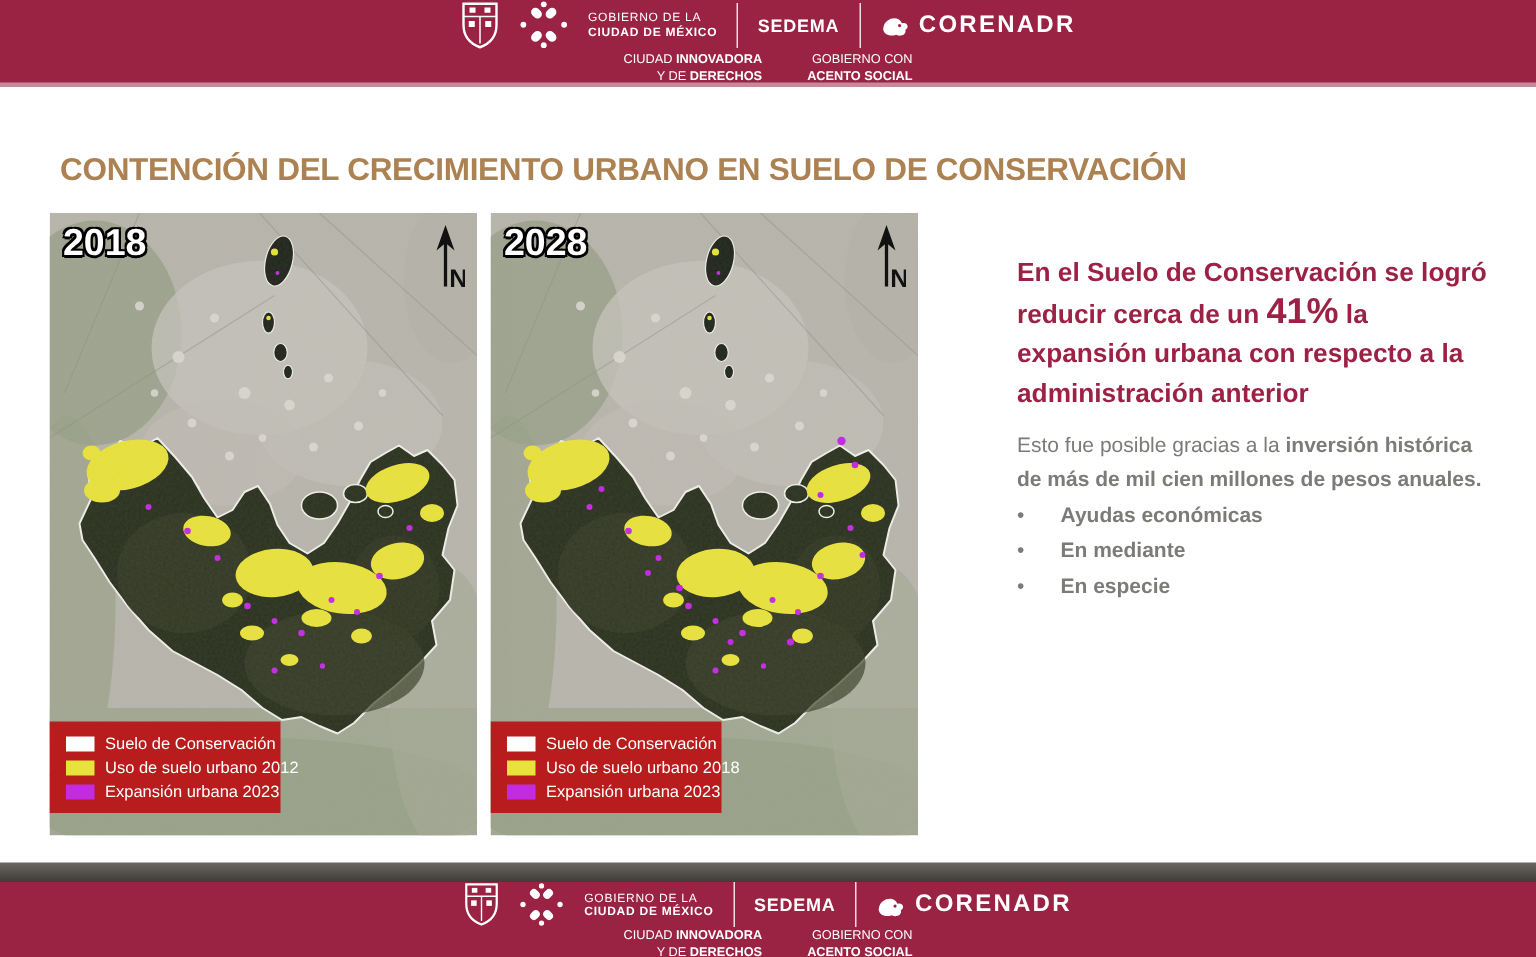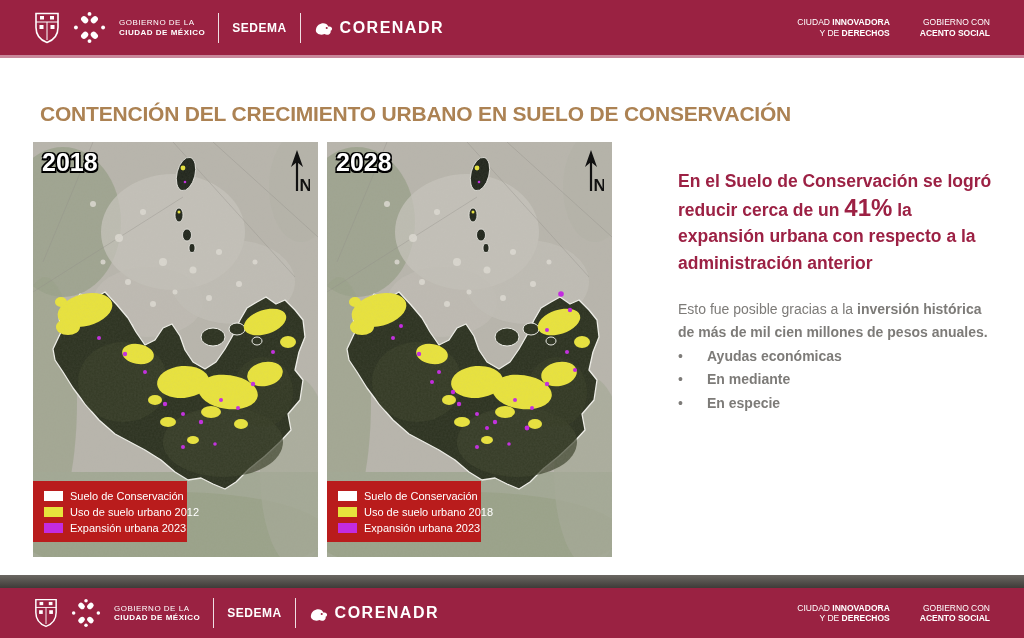--- a/index.html
+++ b/index.html
@@ -1,19 +1,19 @@
 <!DOCTYPE html>
 <html><head>
 <meta charset="utf-8">
 <style>
   html,body{margin:0;padding:0;background:#e8e8e8;font-family:"Liberation Sans",sans-serif;}
   .slide{position:relative;width:1024px;height:638px;background:#ffffff;overflow:hidden;}
 
   
-  .bar{position:absolute;left:0;right:0;background:#9a2242;display:flex;align-items:center;justify-content:space-between;padding:0 34px;box-sizing:border-box;color:#fff;}
+  .bar{position:absolute;left:0;right:0;background:#9a2242;display:flex;align-items:center;justify-content:space-between;padding:0 34px;box-sizing:border-box;color:#fff;flex-direction:column;}
   .bar.top{top:0;height:58px;border-bottom:3px solid #c9879a;}
   .bar.bottom{bottom:0;height:50px;}
   .darkband{position:absolute;left:0;right:0;bottom:50px;height:13px;background:linear-gradient(#6b6762,#3e3b38);}
   .brand{display:flex;align-items:center;gap:13px;}
   .gov-text{font-size:8px;line-height:9.5px;letter-spacing:.5px;}
   .gov-text .l1{font-weight:400;}
   .gov-text .l2{font-weight:700;}
   .vdiv{width:1px;height:30px;background:rgba(255,255,255,.85);}
   .sedema{font-size:12px;font-weight:700;letter-spacing:.5px;}
   .corenadr{font-size:16px;font-weight:700;letter-spacing:1.5px;display:flex;align-items:center;gap:7px;}
@@ -34,21 +34,21 @@
   .legend{position:absolute;left:0;bottom:15px;width:154px;background:#b91c1c;padding:9px 22px 8px 11px;box-sizing:border-box;display:flex;flex-direction:column;gap:4px;}
   .legend-row{display:flex;align-items:center;gap:7px;}
   .swatch{width:19px;height:10px;flex:0 0 auto;}
   .swatch.white{background:#ffffff;}
   .swatch.yellow{background:#e7e33c;}
   .swatch.magenta{background:#c32be0;}
   .legend-label{color:#fff;font-size:11px;line-height:12px;white-space:nowrap;}
 
   
   .side{position:absolute;left:678px;top:168px;width:316px;color:#7d7b78;}
-  .p1{margin:0 0 22px 0;font-size:17.5px;line-height:26.5px;font-weight:700;color:#9c2144;}
+  .p1{margin:0 0 10px 0;font-size:17.5px;line-height:26.5px;font-weight:700;color:#9c2144;}
   .p1 .big{font-size:24px;}
   .body-text{font-size:14px;line-height:23.4px;}
   .body-text b{font-weight:700;}
   .p-justify{text-align:justify;}
   .bullet-row{display:flex;}
   .bullet-row .dot{width:29px;flex:0 0 auto;}
   .bullet-row .bt{font-weight:700;}
   .hidden-defs{position:absolute;width:0;height:0;overflow:hidden;}
 </style>
 </head>

